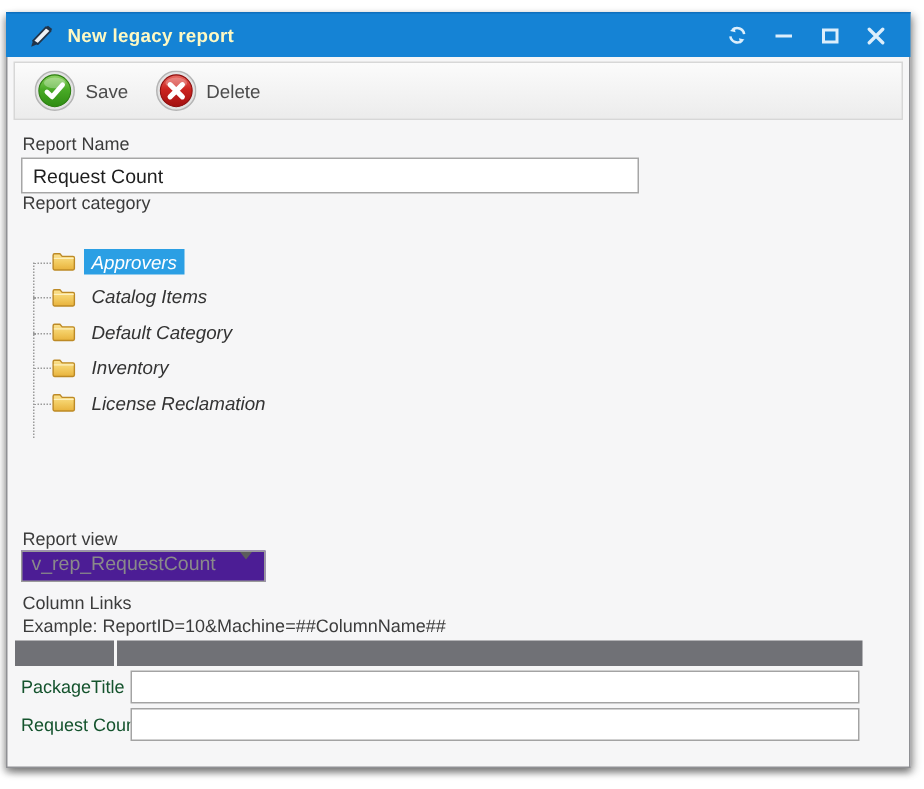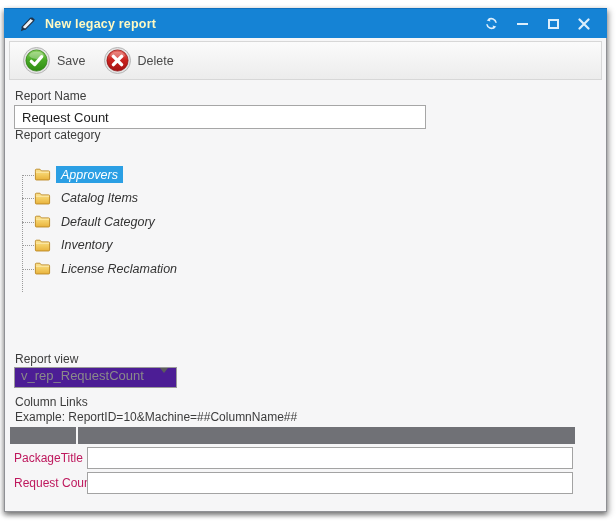--- a/index.html
+++ b/index.html
@@ -72,21 +72,21 @@
                  border-top:5px solid #5c5c5c; margin-right:8px; flex:none; }
 
   
   .example { position:absolute; left:10px; top:402px; font-size:12px; color:#3c3c3c; }
   .grid-header { position:absolute; left:5px; top:419px; height:17px; display:flex; }
   .gh-cell { background:#707176; height:17px; }
   .gh-left { width:66px; margin-right:2px; }
   .gh-right { width:497px; }
   .link-rows { position:absolute; left:9px; top:439px; width:560px; }
   .link-row { display:flex; align-items:center; height:22px; margin-bottom:3px; }
-  .link-label { width:73px; font-size:12px; color:#be185d; flex:none; white-space:nowrap; }
+  .link-label { width:73px; font-size:12px; color:#14532d; flex:none; white-space:nowrap; }
   .link-input { flex:none; width:486px; height:22px; border:1px solid #a3a3a3; background:#fff;
                 padding:0 5px; font-family:"Liberation Sans", sans-serif; font-size:12.5px; color:#222; outline:none; }
 </style>
 </head>
 <body>
 
 <svg width="0" height="0" style="position:absolute">
   <defs>
     <linearGradient id="goldg" x1="0" y1="0" x2="0" y2="1">
       <stop offset="0" stop-color="#fbe291"></stop>

